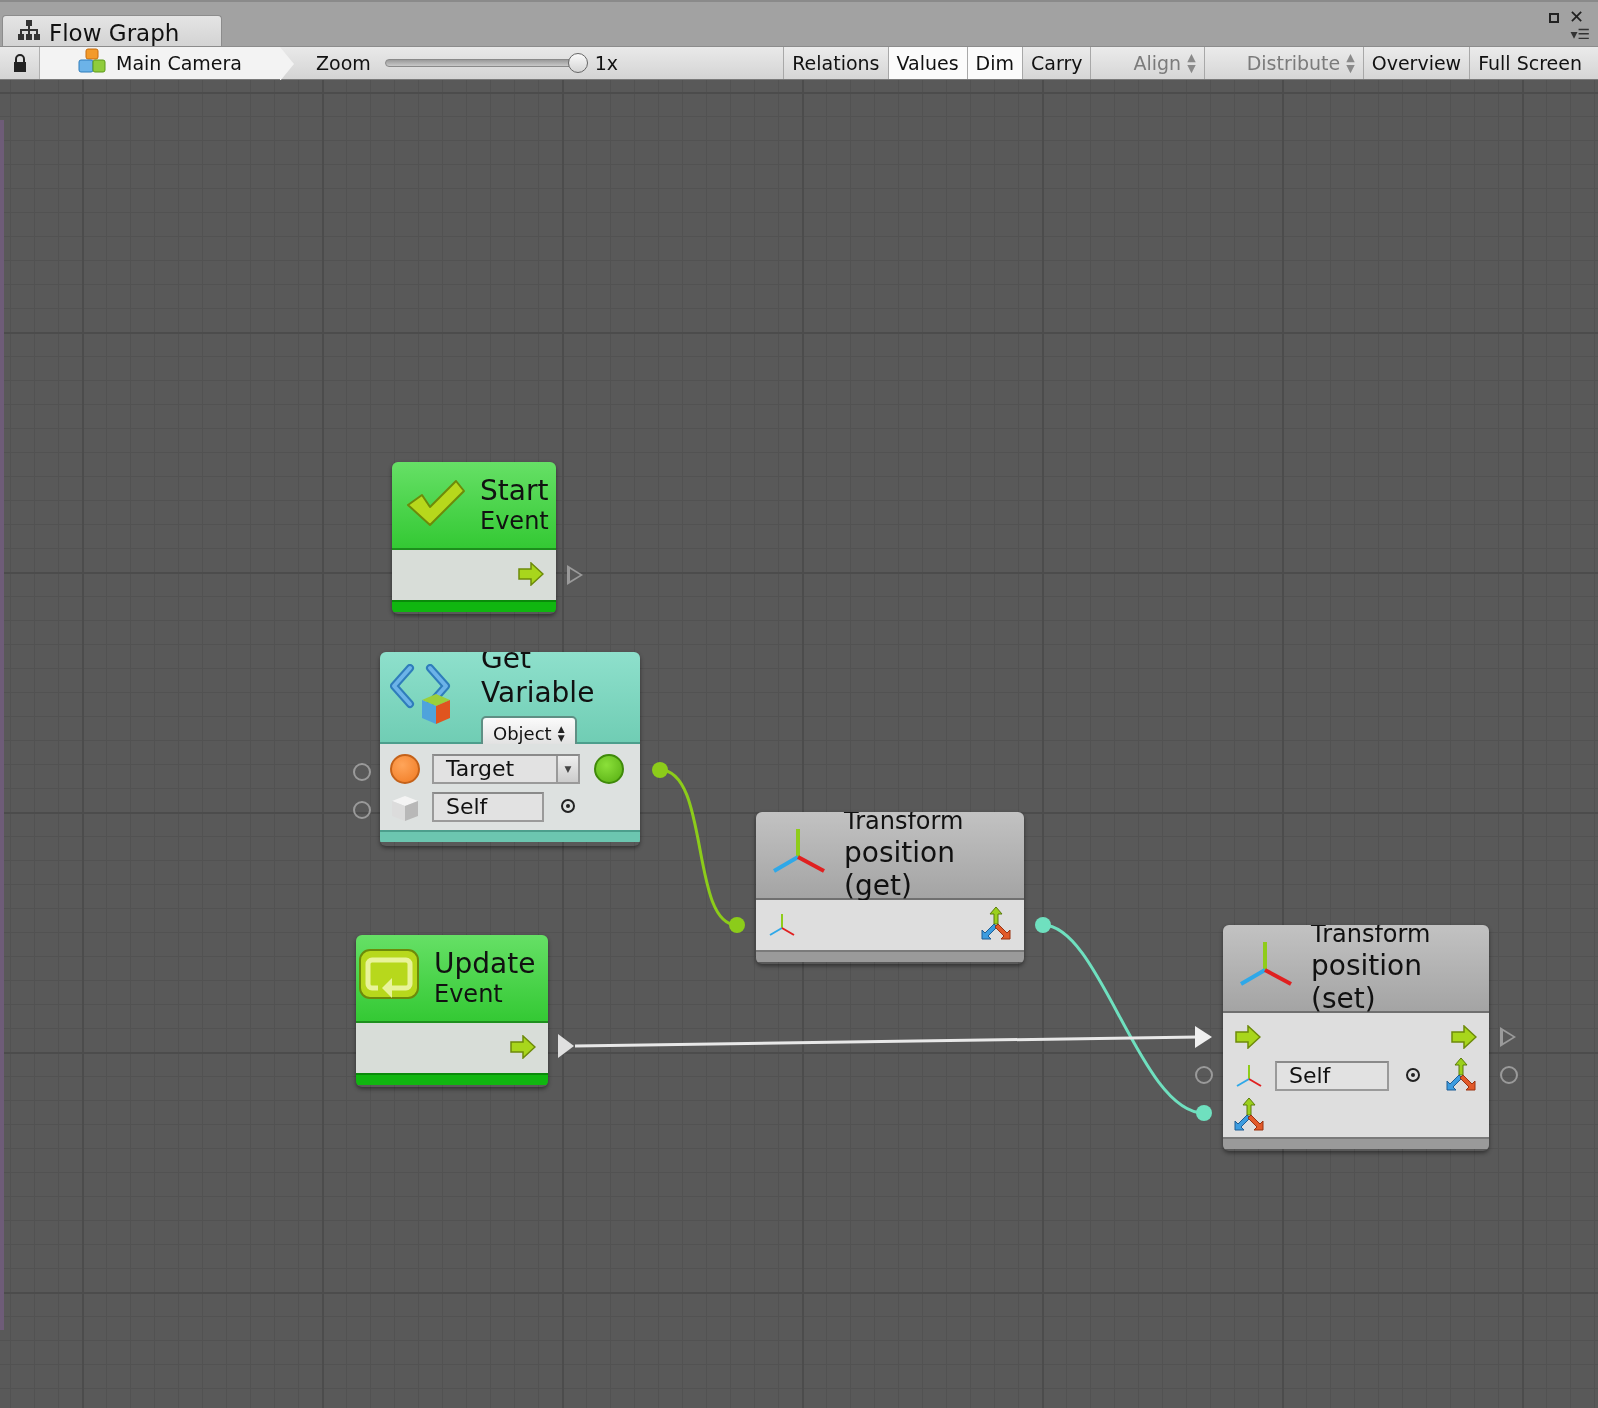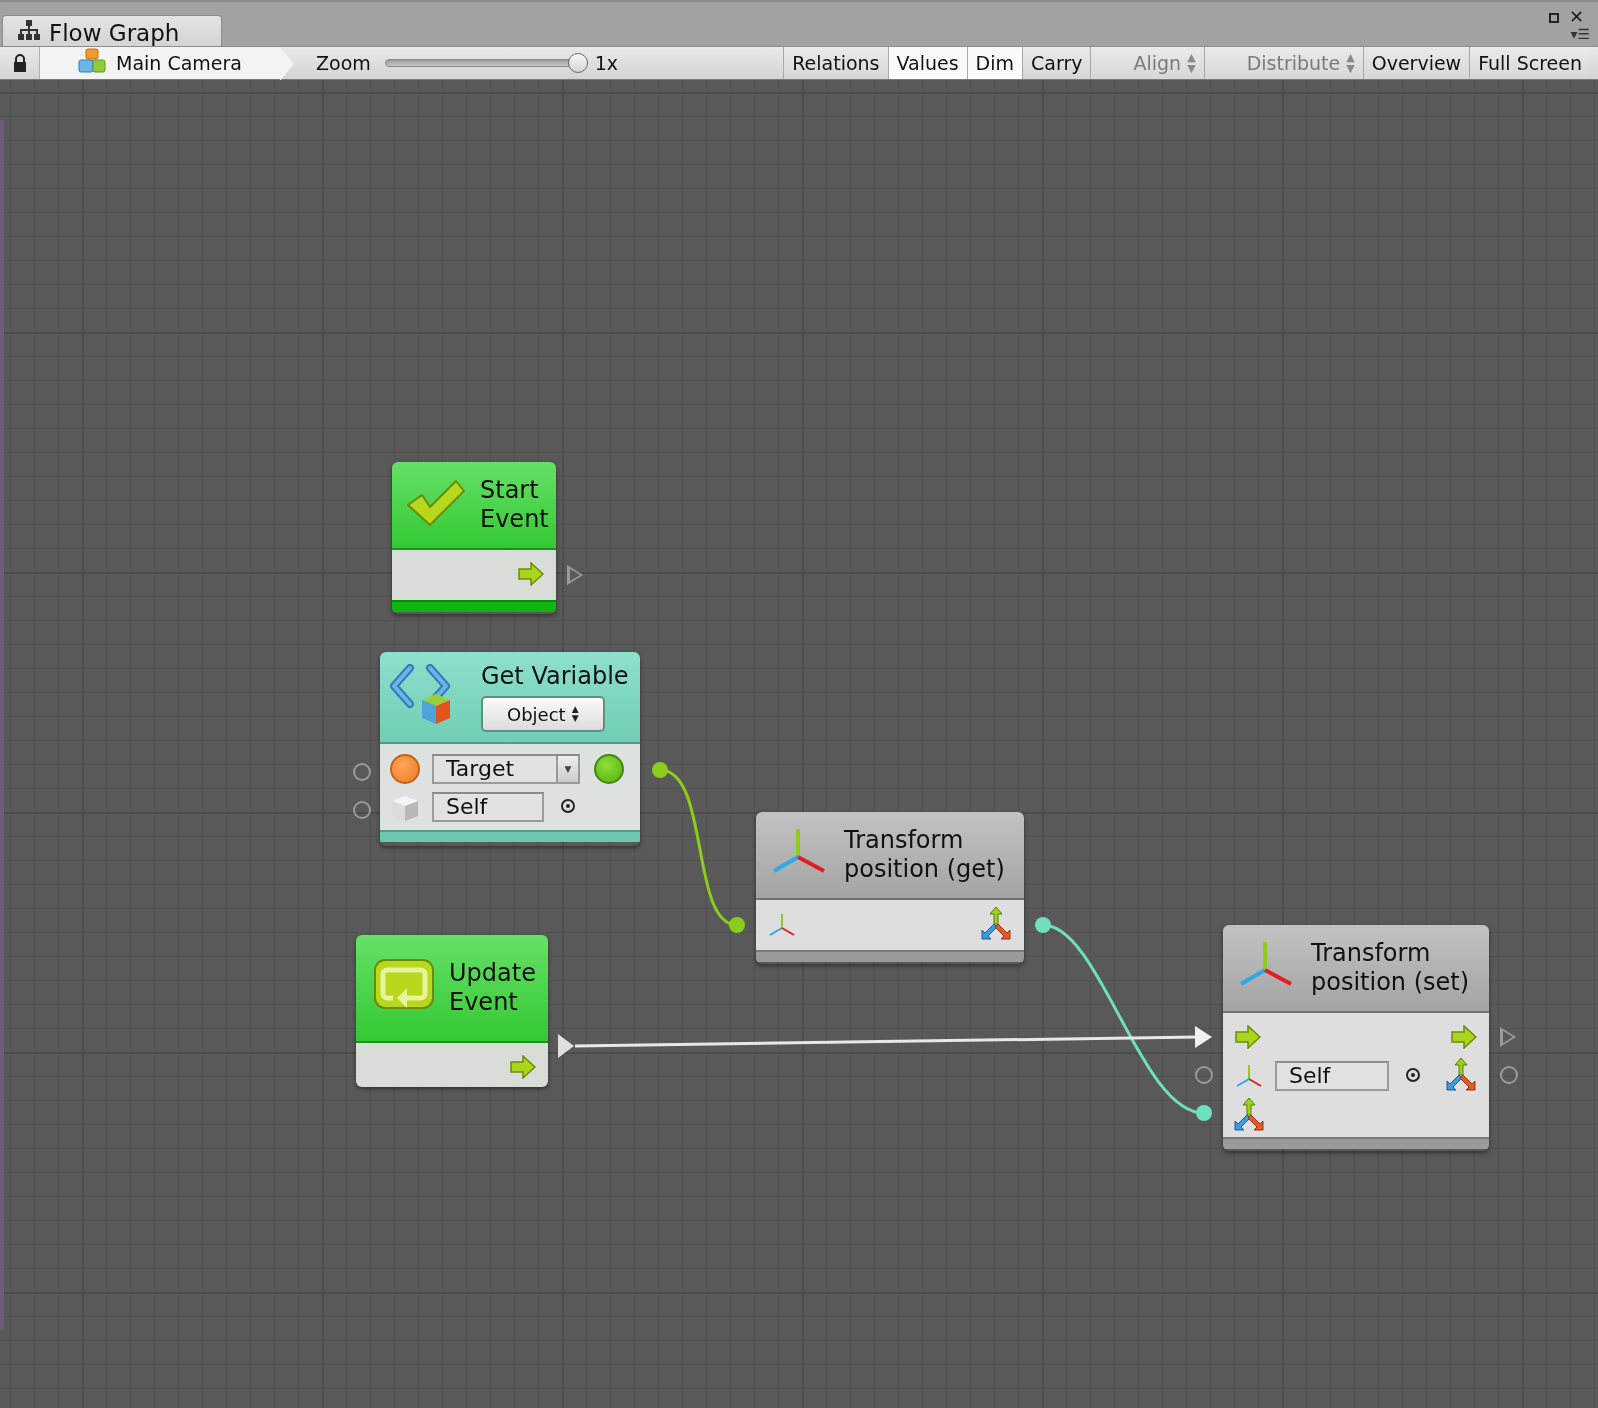--- a/index.html
+++ b/index.html
@@ -48,26 +48,26 @@
   .green .node-head { background: linear-gradient(#66e066, #34c934); border-bottom: 2px solid #1d8f1d; }
   .green .node-body { background: #d8ddd8; }
   .green .node-foot { background: #10b610; height: 12px; border-top: 2px solid #0a8a0a; }
   .teal .node-head { background: linear-gradient(#8ee0cc, #70cdb4); border-bottom: 2px solid #4c9e8c; }
   .teal .node-body { background: #dde1e0; }
   .teal .node-foot { background: #6cc6b0; height: 12px; border-top: 2px solid #4c9e8c; }
   .gray .node-head { background: linear-gradient(#c2c2c2, #a4a4a4); border-bottom: 2px solid #707070; }
   .gray .node-body { background: #dedede; }
   .gray .node-foot { background: #9a9a9a; height: 12px; border-top: 2px solid #7a7a7a; }
 
-  .title-big { font-size: 24px; color: #111; line-height: 1.2; }
+  .title-big { font-size: 28px; color: #111; line-height: 1.2; }
   .title-small { font-size: 24px; color: #111; line-height: 1.2; }
 
   .field { position: absolute; background: #e2e2e2; border: 2px solid #9a9a9a; border-top-color: #8a8a8a; font-size: 22px; color: #111; padding-left: 12px; line-height: 26px; height: 30px; }
   .dd-btn { position: absolute; right: 0; top: 0; width: 22px; height: 26px; border-left: 2px solid #9a9a9a; background: linear-gradient(#eee, #ccc); font-size: 9px; display: flex; align-items: center; justify-content: center; color: #444; }
-  .pill { display: inline-flex; align-items: center; gap: 6px; background: linear-gradient(#fbfbfb, #dcdcdc); border: 2px solid #5f8f84; border-radius: 5px; padding: 0 24px; height: 36px; font-size: 18px; color: #111; }
+  .pill { display: inline-flex; align-items: center; gap: 6px; background: linear-gradient(#fbfbfb, #dcdcdc); border: 2px solid #5f8f84; border-radius: 5px; padding: 0 10px; height: 36px; font-size: 18px; color: #111; }
 
   .port-hollow { position: absolute; width: 18px; height: 18px; border-radius: 50%; border: 2px solid #9a9a9a; }
   .port-tri { position: absolute; width: 0; height: 0; border-top: 10px solid transparent; border-bottom: 10px solid transparent; border-left: 16px solid #9a9a9a; }
   .port-tri::after { content: ""; position: absolute; left: -13px; top: -6px; border-top: 6px solid transparent; border-bottom: 6px solid transparent; border-left: 10px solid #595959; }
   .abs { position: absolute; }
 </style>
 </head>
 <body>
 
 <div id="root">
@@ -266,21 +266,21 @@
             <path d="M16 1 L22 8 H18 V18 H14 V8 H10 Z" fill="#9bd01c" stroke="#5a7a0a"></path>
             <path d="M14 18 L5 27 L2 24 L2 33 L11 33 L8 30 L17 21 Z" fill="#3c9ce0" stroke="#1f5d94"></path>
             <path d="M18 18 L27 27 L30 24 L30 33 L21 33 L24 30 L15 21 Z" fill="#e25a2a" stroke="#9a3210"></path>
           </svg>
       </span>
     </div>
     <div class="node-foot"></div>
   </div>
 
   <div class="node green" style="left:356px; top:935px; width:192px; height:152px;">
-    <div class="node-head" style="height:108px; padding-left:17px; gap:14px;">
+    <div class="node-head" style="height:88px; padding-left:2px; gap:14px;">
       <span>
         <svg width="62" height="56" viewBox="0 0 62 56">
             <rect x="2" y="2" width="58" height="48" rx="10" fill="#b7d81c" stroke="#6d8a0a" stroke-width="2"></rect>
             <path d="M20 40 H14 a4 4 0 0 1 -4 -4 V16 a4 4 0 0 1 4 -4 H48 a4 4 0 0 1 4 4 V36 a4 4 0 0 1 -4 4 H34" fill="none" stroke="#e8f39a" stroke-width="5"></path>
             <path d="M34 30 L24 40 L34 50 Z" fill="#e8f39a"></path>
           </svg>
       </span>
       <div>
         <div class="title-big">Update</div>
         <div class="title-small">Event</div>

